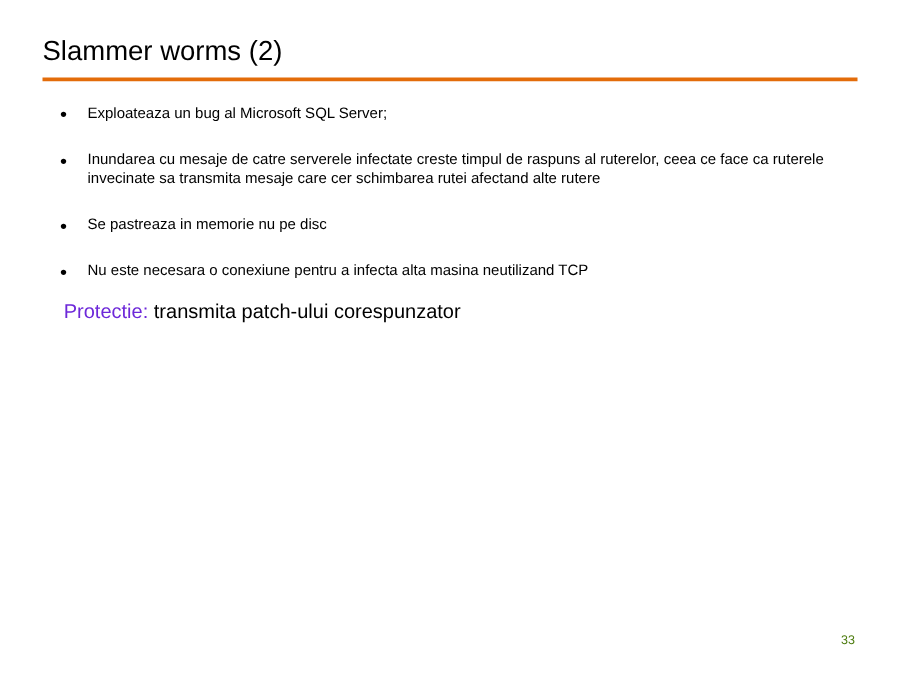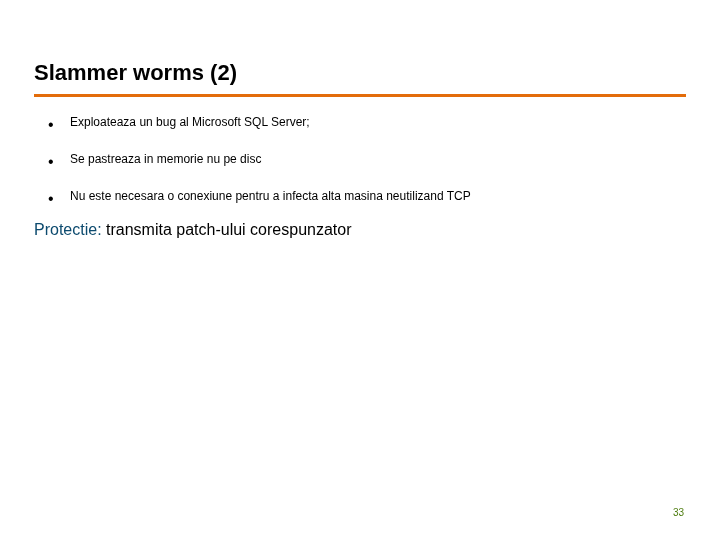--- a/index.html
+++ b/index.html
@@ -1,34 +1,35 @@
 <!DOCTYPE html>
 <html><head>
 <meta charset="utf-8">
 <style>
   * { margin: 0; padding: 0; box-sizing: border-box; }
   html, body { width: 720px; height: 540px; background: #fff; font-family: Arial, Helvetica, sans-serif; color: #000; }
   .slide { width: 720px; height: 540px; position: relative; padding: 28px 34px 0 34px; }
-  .title { font-size: 22px; font-weight: bold; margin-bottom: 8px; margin-top: 32px; }
+  .title { font-size: 22px; font-weight: normal; margin-bottom: 8px; }
   .rule { border: none; border-top: 3px solid #e36c0a; margin-bottom: 18px; }
   .bullets { list-style: none; }
   .bullets > li { position: relative; padding-left: 36px; font-size: 12px; line-height: 1.25; margin-bottom: 22px; }
   .bullets > li::before { content: "•"; position: absolute; left: 14px; top: 0; font-size: 16px; }
   .footnote { font-size: 16px; line-height: 1.25; margin-top: -6px; }
-  .protectie-label { color: #0c4a6e; }
+  .protectie-label { color: #6d28d9; margin-left: 17px; }
   .pagenum { position: absolute; right: 36px; bottom: 22px; font-size: 10px; color: #4d7c0f; }
 </style>
 </head>
 <body>
 
 <div class="slide">
   <h1 class="title">Slammer worms (2)</h1>
   <hr class="rule">
   <ul class="bullets">
     <li>Exploateaza un bug al Microsoft SQL Server;</li>
+    <li>Inundarea cu mesaje de catre serverele infectate creste timpul de raspuns al ruterelor, ceea ce face ca ruterele invecinate sa transmita mesaje care cer schimbarea rutei afectand alte rutere</li>
     <li>Se pastreaza in memorie nu pe disc</li>
     <li>Nu este necesara o conexiune pentru a infecta alta masina neutilizand TCP</li>
   </ul>
   <p class="footnote">
     <span class="protectie-label">Protectie:</span><span> transmita patch-ului corespunzator</span>
   </p>
   <div class="pagenum">33</div>
 </div>
 
 </body></html>

